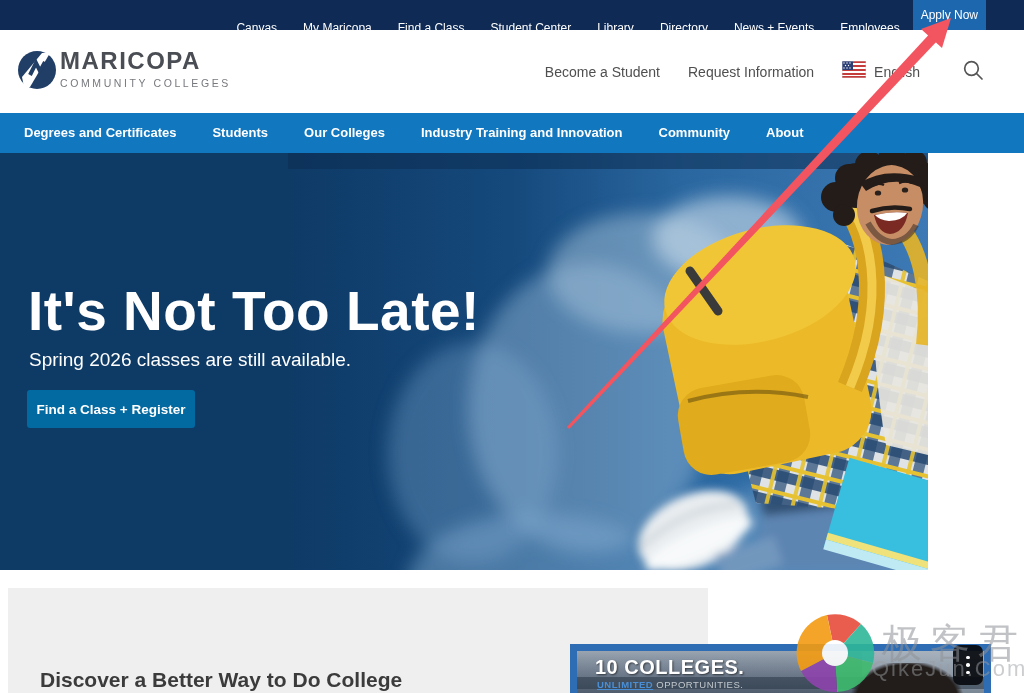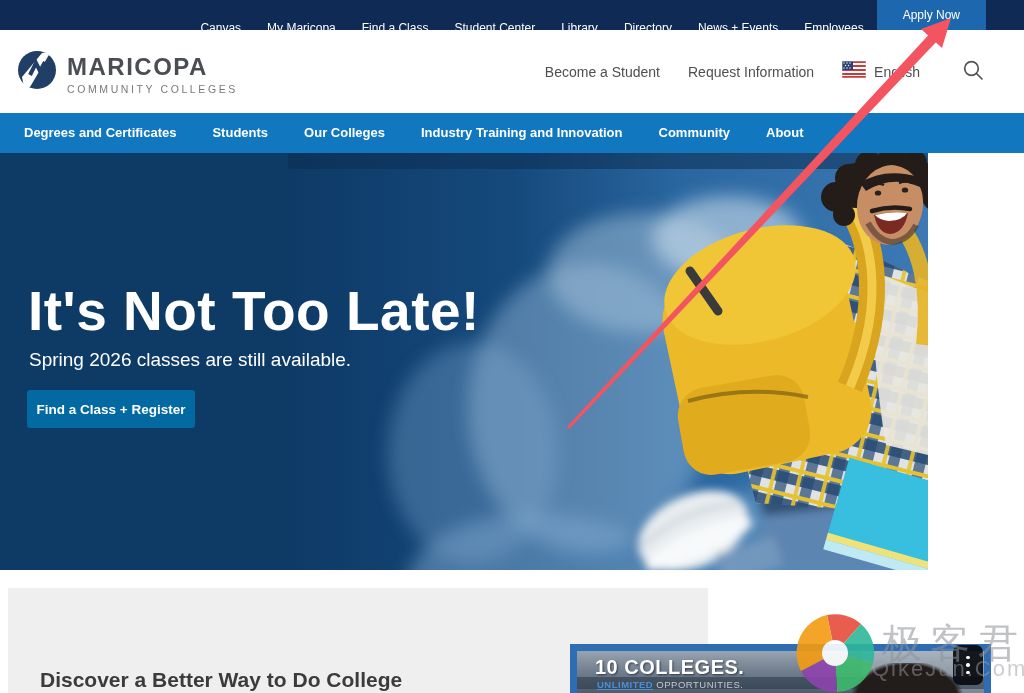--- a/index.html
+++ b/index.html
@@ -13,28 +13,28 @@
   
   .topbar {
     position:absolute; left:0; top:0; width:1024px; height:30px;
     background:#0f2a55; display:flex; align-items:stretch;
     justify-content:flex-end; padding-right:38px;
   }
   .topbar-item {
     color:#fff; font-size:12px; line-height:30px; padding:13px 13px;
     cursor:pointer; white-space:nowrap;
   }
-  .topbar-item.active { background:#1d67ae; padding:0 26px; }
+  .topbar-item.active { background:#1d67ae; padding:0 8px; }
 
   
   .header {
     position:absolute; left:0; top:30px; width:1024px; height:83px;
     background:#fff; display:flex; align-items:center; padding:0 40px 0 16px;
   }
-  .logo { display:flex; align-items:flex-end; gap:9px; cursor:pointer; }
+  .logo { display:flex; align-items:flex-start; gap:2px; cursor:pointer; }
   .logo-text .logo-title {
     font-size:24px; font-weight:bold; letter-spacing:1.5px; color:#4a4e54; line-height:1;
   }
   .logo-text .logo-sub {
     font-size:10.5px; letter-spacing:2.6px; color:#77797d; margin-top:4px;
   }
   .header-right {
     margin-left:auto; display:flex; align-items:center; gap:28px;
   }
   .header-link { font-size:14px; color:#4f4f4f; cursor:pointer; white-space:nowrap; }

